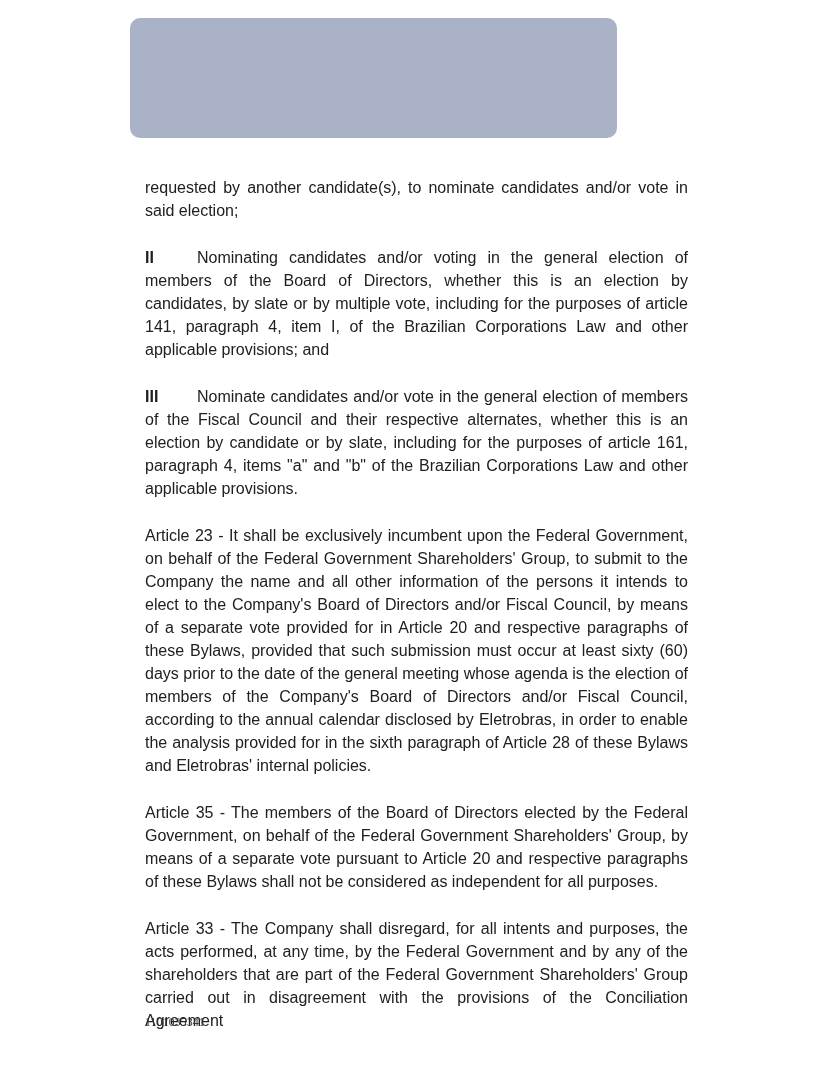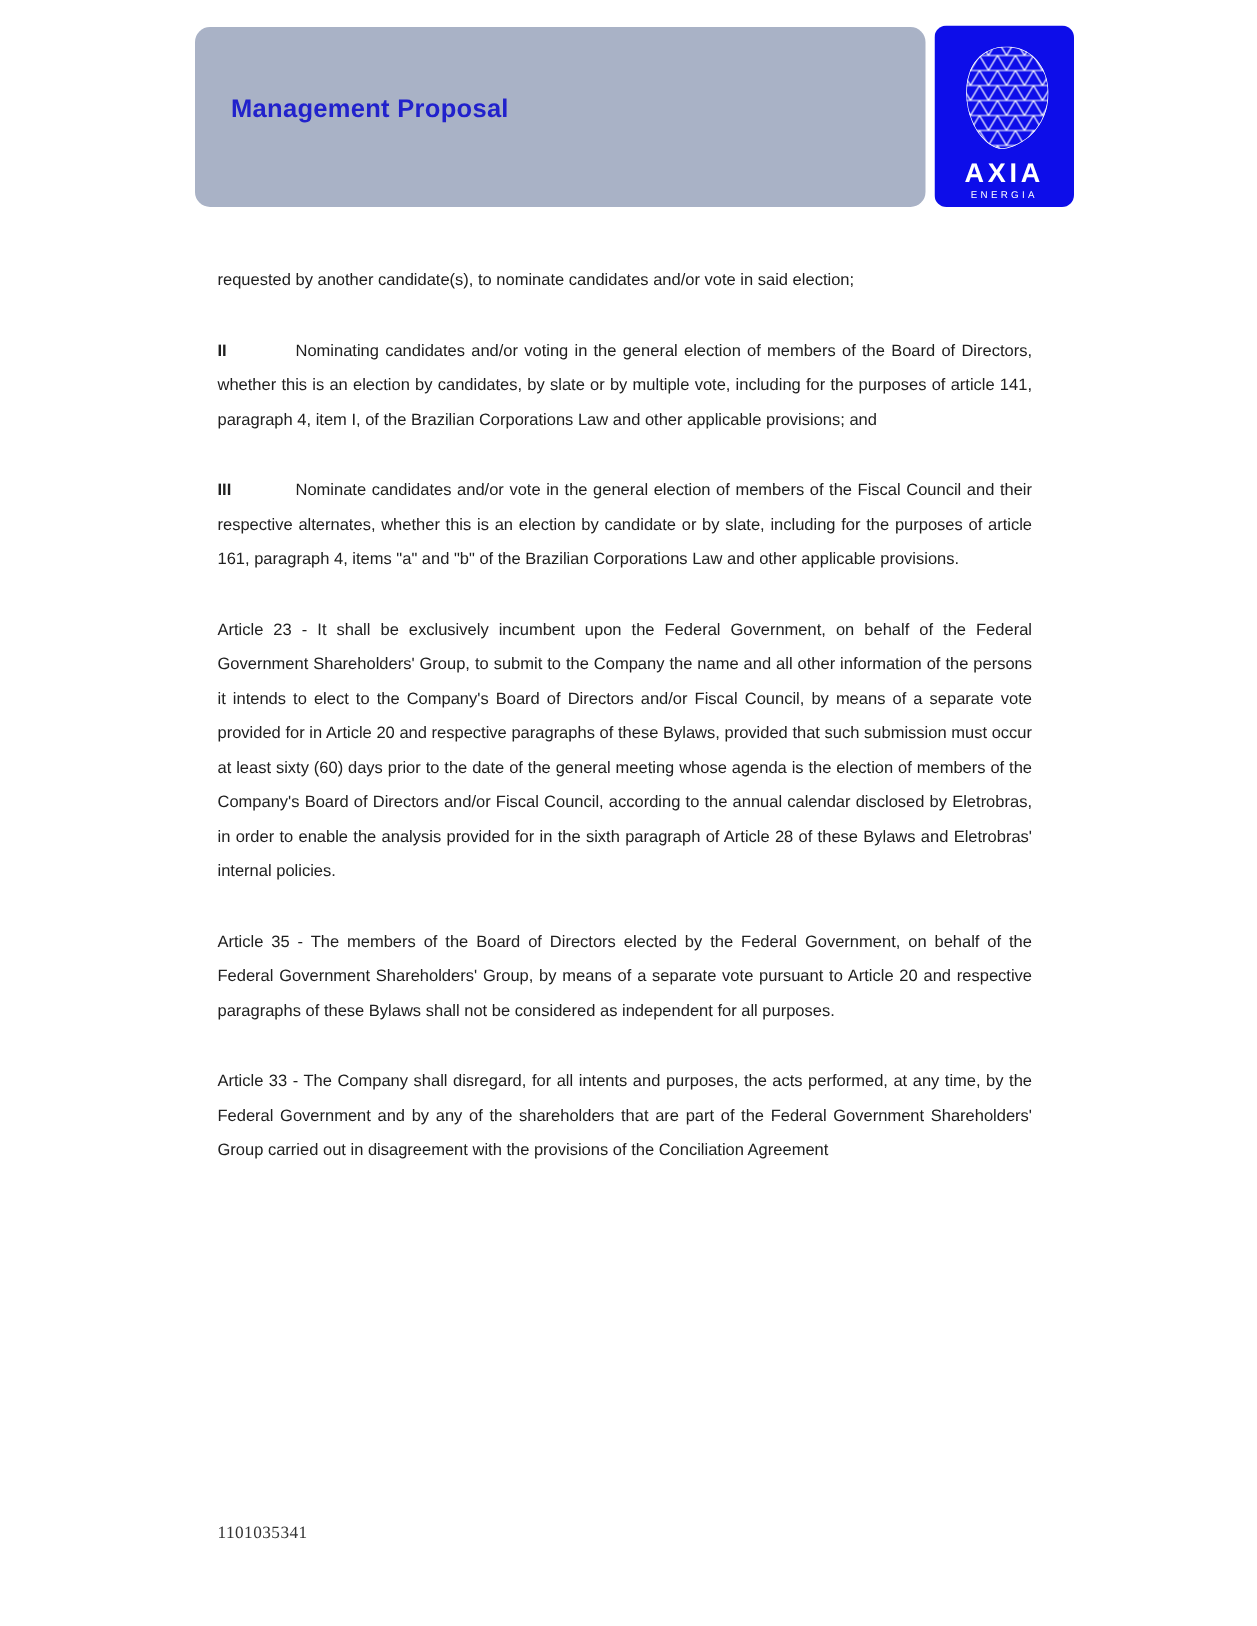--- a/index.html
+++ b/index.html
@@ -25,21 +25,21 @@
     line-height:21px;
     letter-spacing:0.2px;
   }
   .logo-box {
     position:absolute; left:623px; top:17px;
     width:93px; height:121px;
   }
   .content {
     position:absolute; left:145px; top:176px;
     width:543px;
-    font-size:11px;
+    font-size:16px;
     line-height:23px;
     color:var(--body-text,#202020);
   }
   .para { margin:0 0 24px 0; text-align:justify; }
   .marker { display:inline-block; width:52px;font-weight:bold; }
   .article-label { font-weight:normal; }
   .doc-footer {
     position:absolute; left:145px; top:1016px;
     font-family:"Liberation Serif", serif;
     font-size:11.5px;
@@ -47,43 +47,23 @@
     letter-spacing:0.3px;
   }
 </style>
 </head>
 <body>
 
 <div class="page">
 
   <div class="header-bar">
     <div class="header-title">
-      <div>Management Proposal</div>
     </div>
   </div>
 
-  <div class="logo-box">
-    <svg width="93" height="121" viewBox="0 0 93 121" xmlns="http://www.w3.org/2000/svg">
-      <defs>
-        <pattern id="triMesh" width="12" height="10" patternUnits="userSpaceOnUse">
-          <path d="M0,10 L6,0 L12,10 Z M0,0 H12" fill="none" stroke="#ffffff" stroke-width="0.8"></path>
-        </pattern>
-        <clipPath id="dropClip">
-          <path d="M48,14 C64,14 76,27 76,45 C76,64 64,78 48,82 C40,84 30,76 25,64 C19,50 20,32 28,23 C33,17 40,14 48,14 Z"></path>
-        </clipPath>
-      </defs>
-      <rect x="0" y="0" width="93" height="121" rx="8" fill="#0D0DE9"></rect>
-      <g clip-path="url(#dropClip)">
-        <rect x="14" y="8" width="68" height="80" fill="url(#triMesh)"></rect>
-        <path d="M48,14 C64,14 76,27 76,45 C76,64 64,78 48,82 C40,84 30,76 25,64 C19,50 20,32 28,23 C33,17 40,14 48,14 Z" fill="none" stroke="#ffffff" stroke-width="1"></path>
-      </g>
-      <text x="46.5" y="104" text-anchor="middle" fill="#ffffff" font-family="Liberation Sans, sans-serif" font-size="18" font-weight="bold" letter-spacing="2.5">AXIA</text>
-      <text x="46.5" y="115" text-anchor="middle" fill="#ffffff" font-family="Liberation Sans, sans-serif" font-size="6.5" letter-spacing="2.2">ENERGIA</text>
-    </svg>
-  </div>
 
   <div class="content">
       <p class="para">requested by another candidate(s), to nominate candidates and/or vote in said election;</p>
       <p class="para"><span class="marker">II</span>Nominating candidates and/or voting in the general election of members of the Board of Directors, whether this is an election by candidates, by slate or by multiple vote, including for the purposes of article 141, paragraph 4, item I, of the Brazilian Corporations Law and other applicable provisions; and</p>
       <p class="para"><span class="marker">III</span>Nominate candidates and/or vote in the general election of members of the Fiscal Council and their respective alternates, whether this is an election by candidate or by slate, including for the purposes of article 161, paragraph 4, items "a" and "b" of the Brazilian Corporations Law and other applicable provisions.</p>
       <p class="para"><span class="article-label">Article 23 - </span>It shall be exclusively incumbent upon the Federal Government, on behalf of the Federal Government Shareholders' Group, to submit to the Company the name and all other information of the persons it intends to elect to the Company's Board of Directors and/or Fiscal Council, by means of a separate vote provided for in Article 20 and respective paragraphs of these Bylaws, provided that such submission must occur at least sixty (60) days prior to the date of the general meeting whose agenda is the election of members of the Company's Board of Directors and/or Fiscal Council, according to the annual calendar disclosed by Eletrobras, in order to enable the analysis provided for in the sixth paragraph of Article 28 of these Bylaws and Eletrobras' internal policies.</p>
       <p class="para"><span class="article-label">Article 35 - </span>The members of the Board of Directors elected by the Federal Government, on behalf of the Federal Government Shareholders' Group, by means of a separate vote pursuant to Article 20 and respective paragraphs of these Bylaws shall not be considered as independent for all purposes.</p>
       <p class="para"><span class="article-label">Article 33 - </span>The Company shall disregard, for all intents and purposes, the acts performed, at any time, by the Federal Government and by any of the shareholders that are part of the Federal Government Shareholders' Group carried out in disagreement with the provisions of the Conciliation Agreement</p>
     </div>
 

